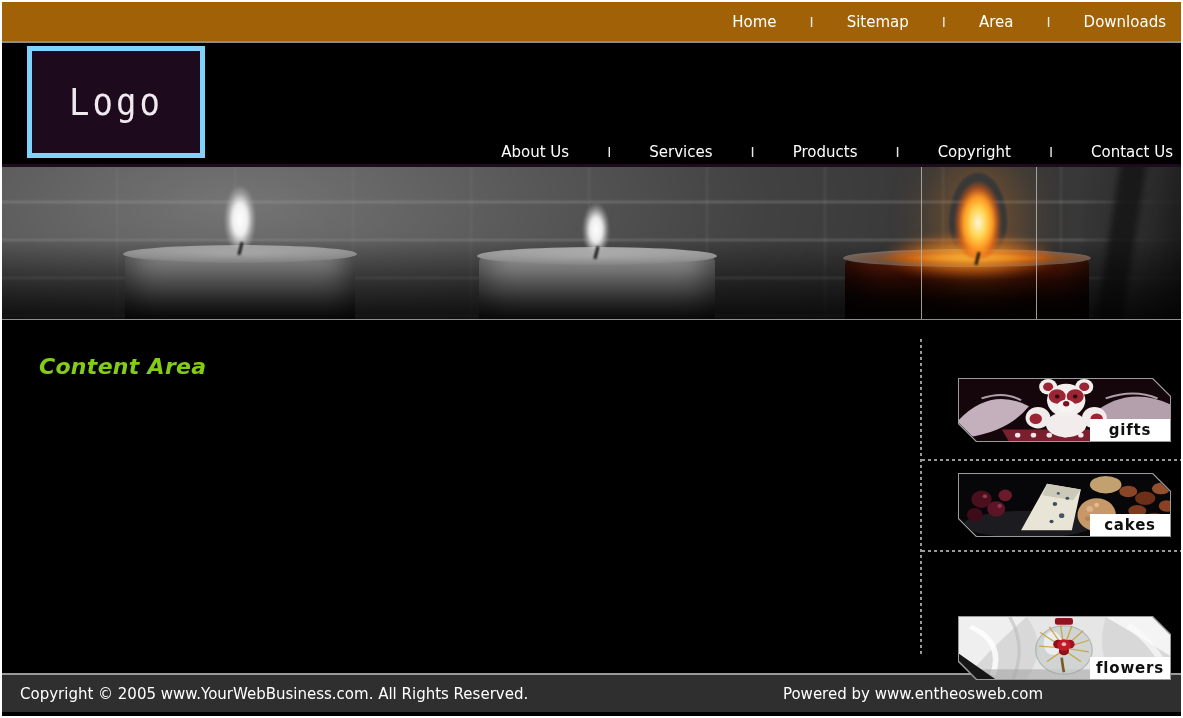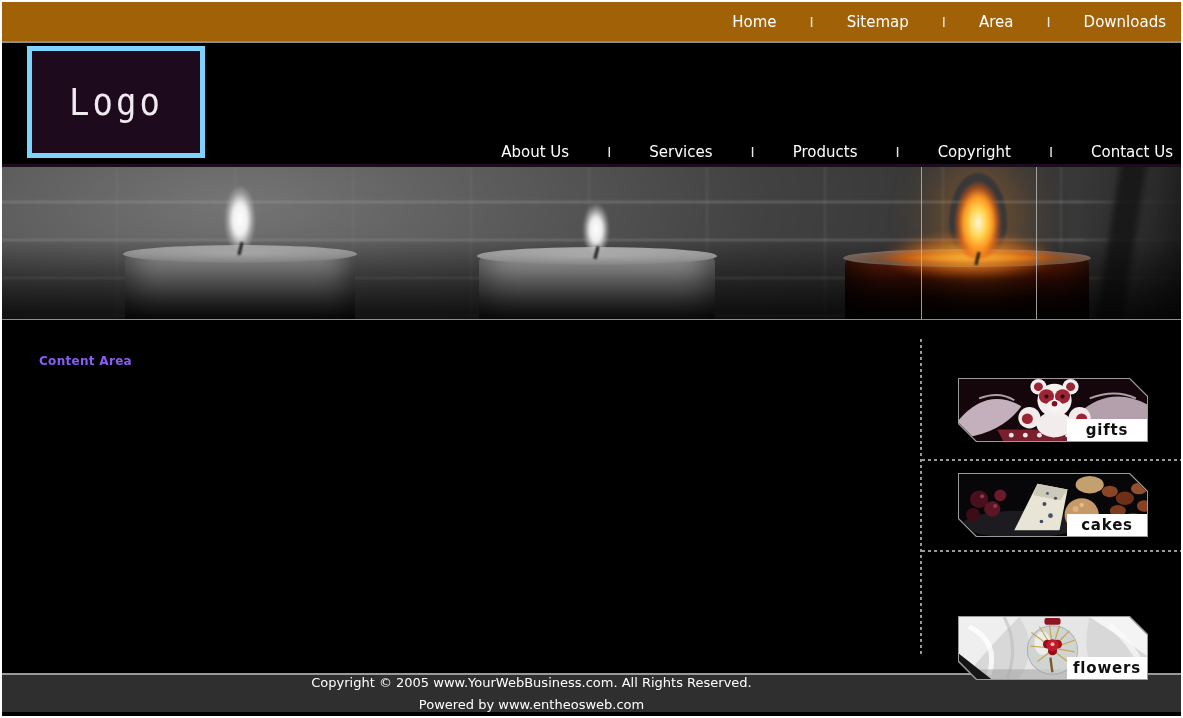--- a/index.html
+++ b/index.html
@@ -115,57 +115,56 @@
     background:radial-gradient(ellipse 52% 62% at 50% 58%, #fff8dc 0%, #ffd34f 28%, #ff9922 48%, rgba(235,90,15,.55) 66%, rgba(160,40,5,0) 80%);
     box-shadow:0 0 46px 16px rgba(255,140,30,.28);
   }
   .vline { position:absolute; top:0; bottom:0; width:1px; background:#b5b5b5; opacity:.85; z-index:5; }
   .vl1 { left:919px; } .vl2 { left:1034px; }
 
   
   .content-row { display:flex; height:353px; background:#000; }
   .content-main { flex:1; }
   .content-title {
-    margin:34px 0 0 37px; color:#8b5cf6; font-size:12px; font-weight:bold; letter-spacing:.3px;
+    margin:34px 0 0 37px; color:#84cc16; font-size:22px; font-weight:bold; letter-spacing:.3px;font-style:italic;
   }
   .sidebar { position:relative; width:261px; }
   .vdash {
     position:absolute; left:0; top:19px; width:2px; height:315px;
     background:repeating-linear-gradient(180deg,#9a9a9a 0 3px, transparent 3px 6px);
   }
   .hdash {
     position:absolute; left:2px; right:0; height:2px;
     background:repeating-linear-gradient(90deg,#9a9a9a 0 3px, transparent 3px 6px);
   }
   .hd1 { top:139px; } .hd2 { top:230px; }
 
-  .side-btn { position:absolute; left:38px; width:190px; height:64px; cursor:pointer; }
+  .side-btn { position:absolute; left:38px; width:213px; height:64px; cursor:pointer; }
   .b1 { top:58px; } .b2 { top:153px;padding-left:16px; } .b3 { top:249px;margin-top:47px; }
   .chamfer-border {
     position:absolute; inset:0; background:#9a9a9a;
     clip-path:polygon(0 0, calc(100% - 18px) 0, 100% 18px, 100% 100%, 18px 100%, 0 calc(100% - 18px));
   }
   .chamfer-inner {
     position:absolute; inset:1px; overflow:hidden; background:#000;
     clip-path:polygon(0 0, calc(100% - 18px) 0, 100% 18px, 100% 100%, 18px 100%, 0 calc(100% - 18px));
   }
   .chamfer-inner svg { position:absolute; inset:0; width:100%; height:100%; }
   .btn-label {
     position:absolute; right:0; bottom:0; width:80px; height:22px; background:#fff;
     display:flex; align-items:center; justify-content:center;
     color:#101010; font-size:15px; font-weight:bold; letter-spacing:.8px;
   }
 
   
   .footer-line { height:2px; background:#9a9a9a; }
   .footer {
-    height:37px; background:#2f2f2f; color:#fff; font-size:13px;
+    height:37px; background:#2f2f2f; color:#fff; font-size:15px;
     display:flex; align-items:center; justify-content:space-between;
     padding:0 138px 0 18px;
-    flex-direction:column;
   }
 </style>
 </head>
 <body>
 
 <div class="page">
 
   <div class="topnav">
     <a>Home</a>
     <span class="nav-sep">I</span>

